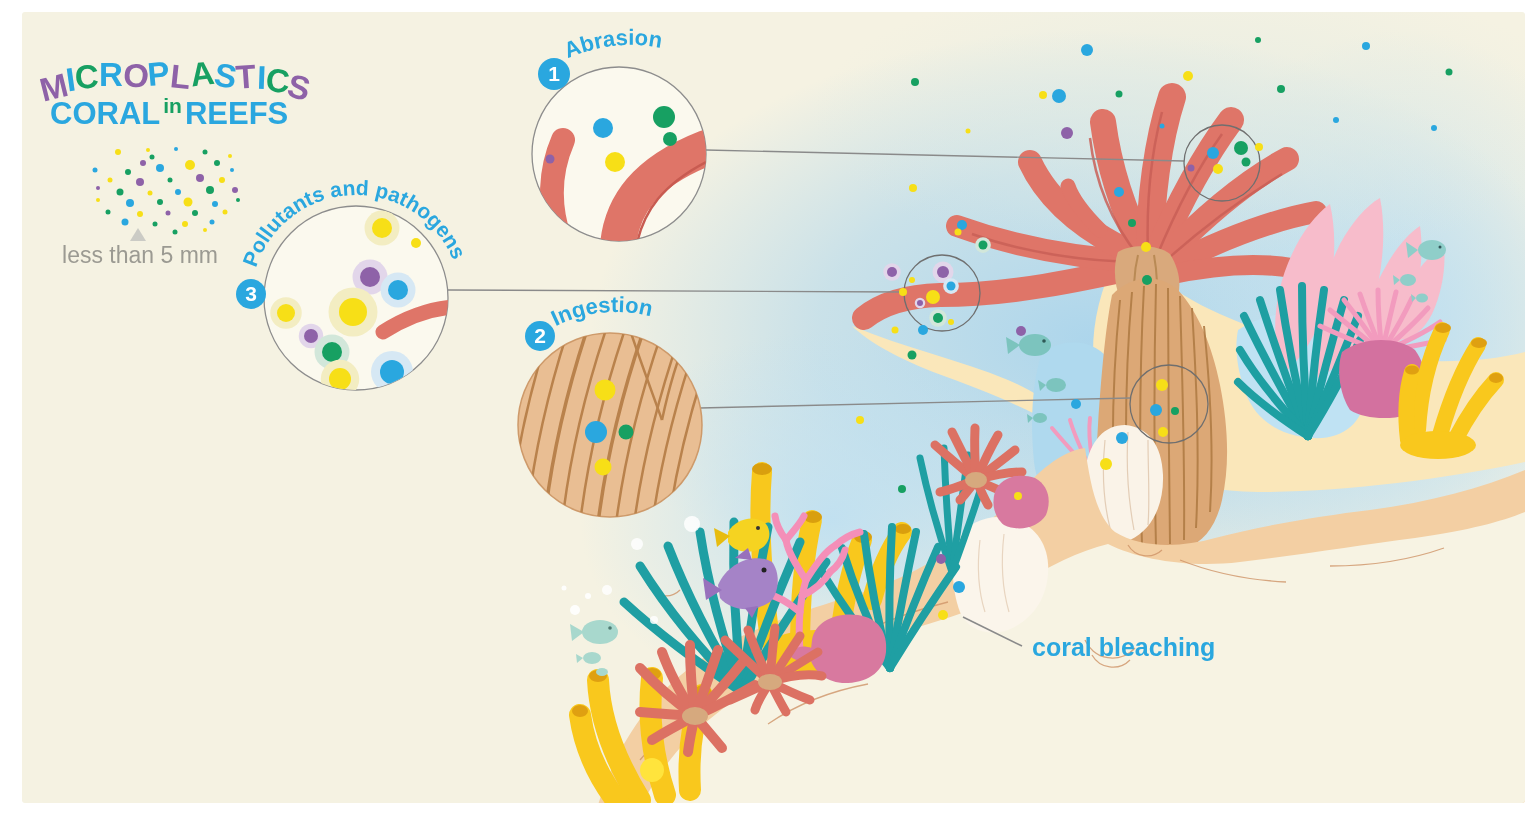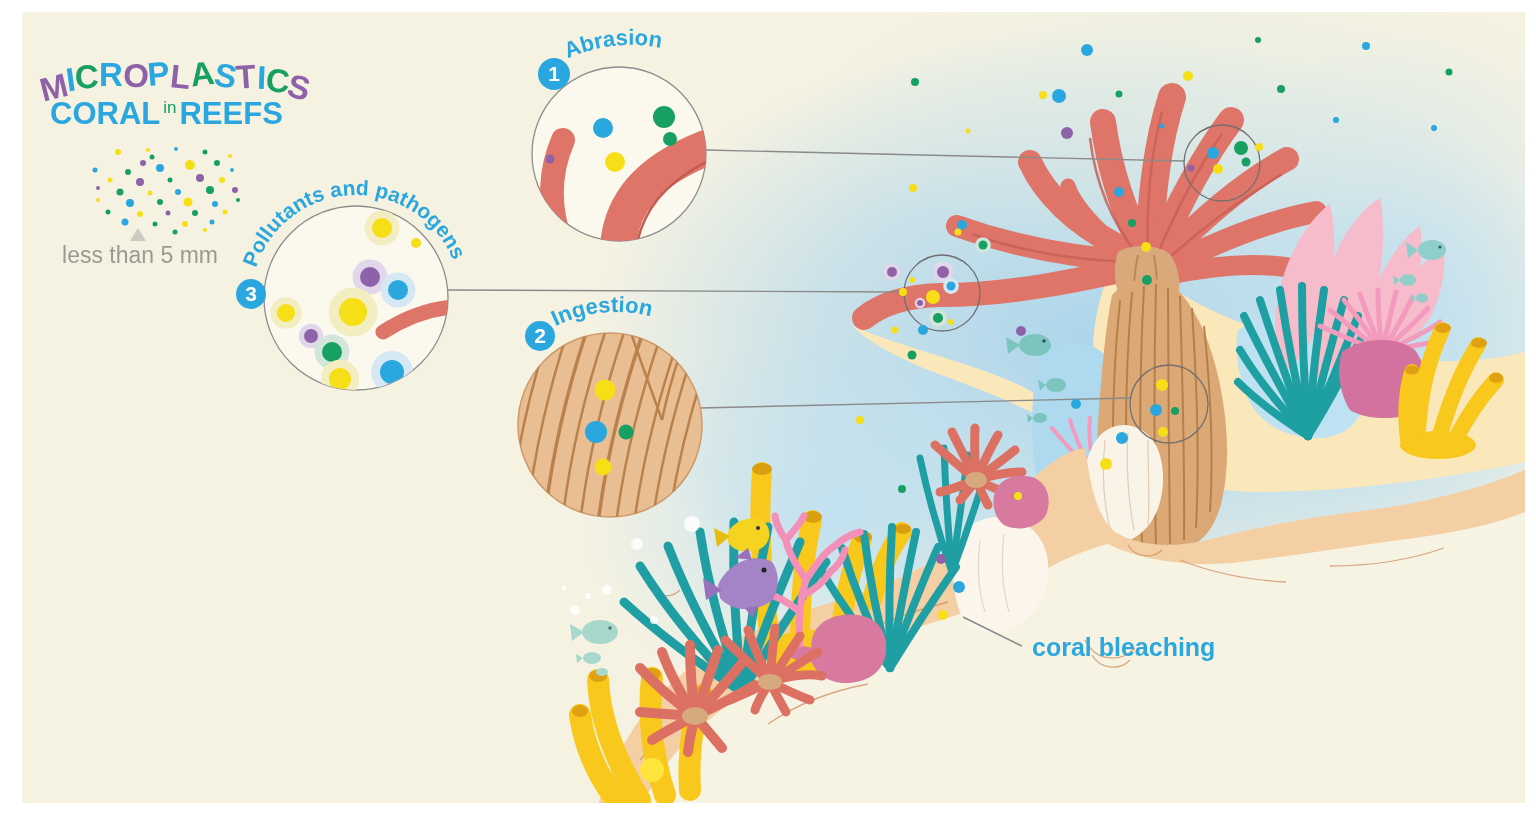--- a/index.html
+++ b/index.html
@@ -4,21 +4,21 @@
 <style>
   html,body{margin:0;padding:0;background:#ffffff;}
   .stage{position:relative;width:1536px;height:817px;background:#ffffff;overflow:hidden;
          font-family:"Liberation Sans",sans-serif;}
   .stage svg{position:absolute;left:0;top:0;}
   .title-block{position:absolute;left:50px;top:50px;width:250px;text-align:center;z-index:5;}
   .title-line1{display:flex;justify-content:center;align-items:flex-end;height:46px;}
   .title-line1 span{font-weight:bold;font-size:33px;display:inline-block;line-height:1;}
   .title-line2{display:flex;justify-content:flex-start;align-items:flex-end;margin-top:2px;}
   .title-line2 .big{font-weight:bold;font-size:31px;color:#2AA7DF;line-height:1;}
-  .title-line2 .mid{font-weight:normal;font-size:17px;color:#17A062;line-height:1;
+  .title-line2 .mid{font-weight:bold;font-size:21px;color:#17A062;line-height:1;
                     transform:translateY(-13px);margin:0 3px;}
   svg text{font-family:"Liberation Sans",sans-serif;}
   .step-label{font-size:22px;font-weight:bold;fill:#2AA7DF;}
   .step-label-sm{font-size:21px;font-weight:bold;fill:#2AA7DF;}
   .badge-num{font-size:21px;font-weight:bold;fill:#ffffff;text-anchor:middle;}
   .gray-caption{font-size:23px;fill:#9B9A92;text-anchor:middle;}
   .bleach-label{font-size:25px;font-weight:bold;fill:#2AA7DF;}
 </style>
 </head>
 <body>

